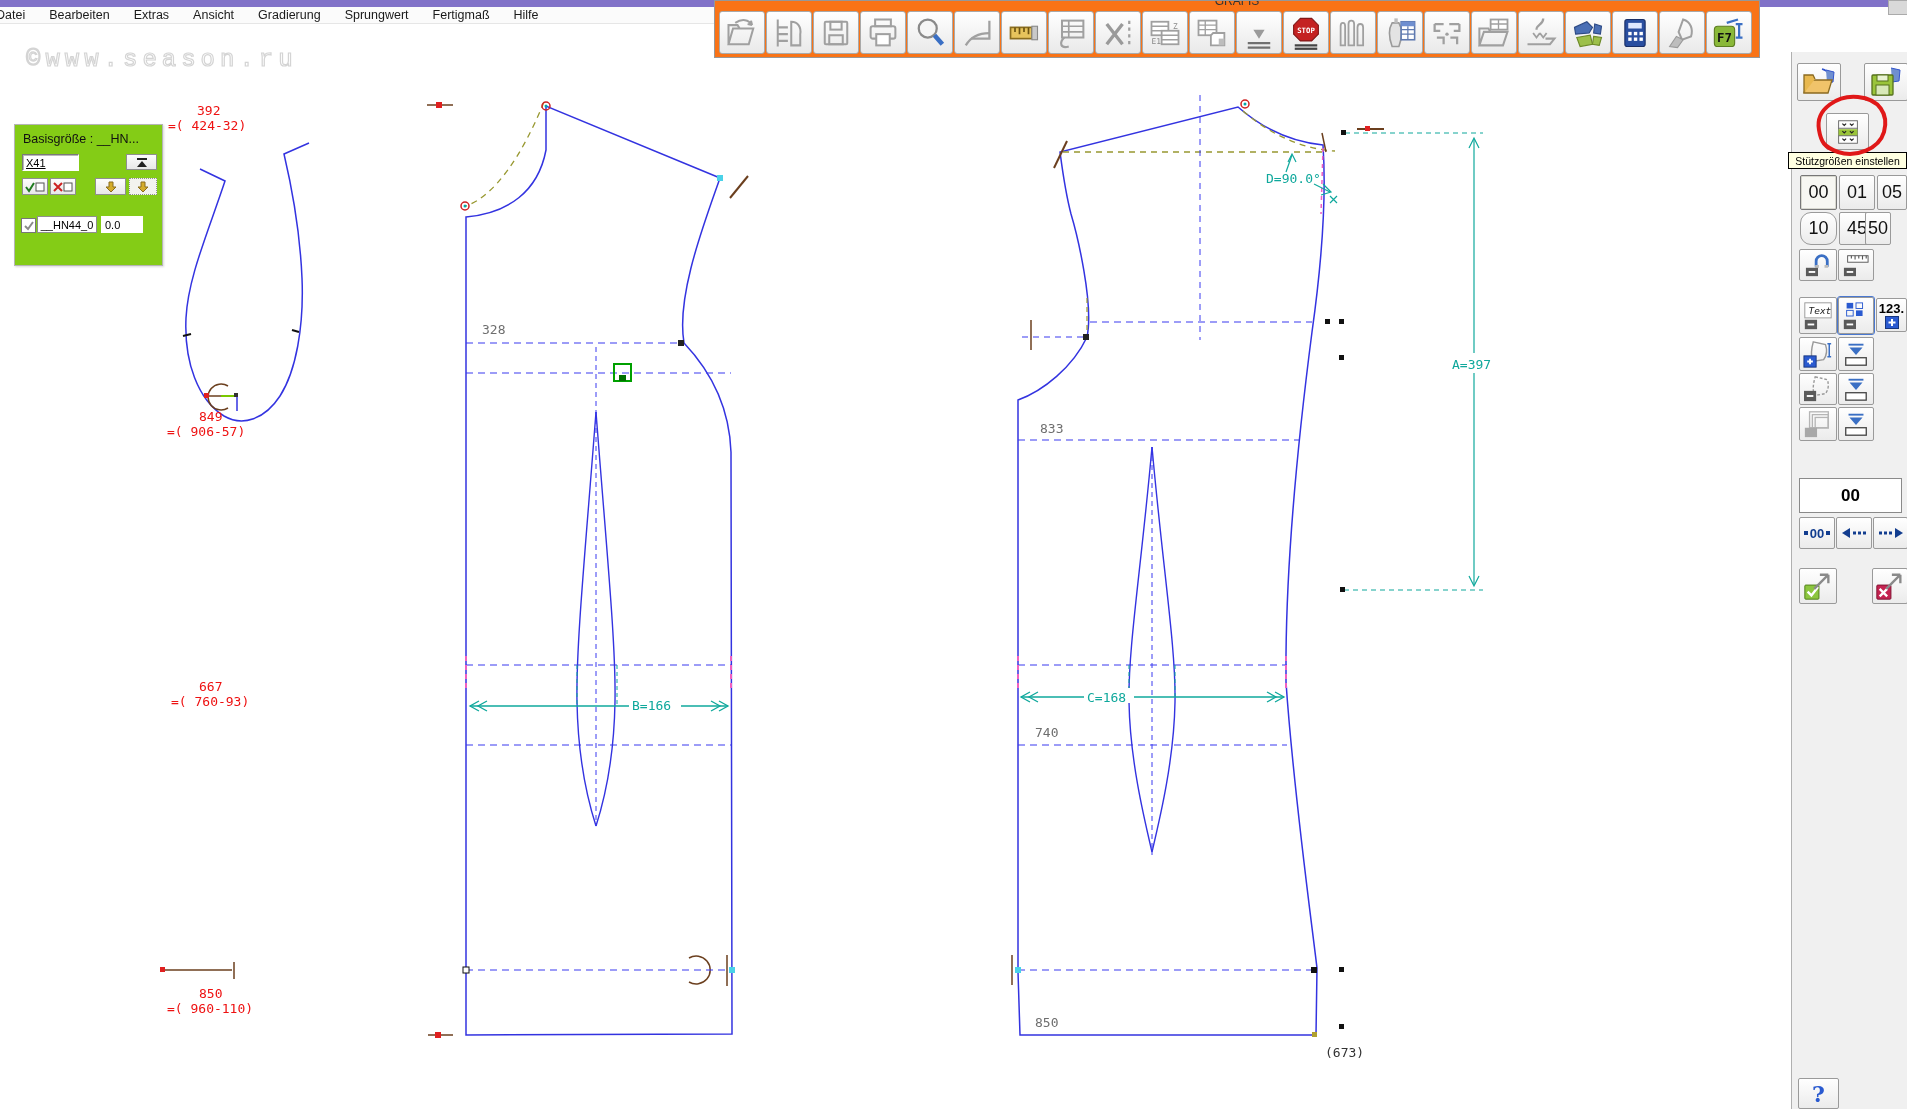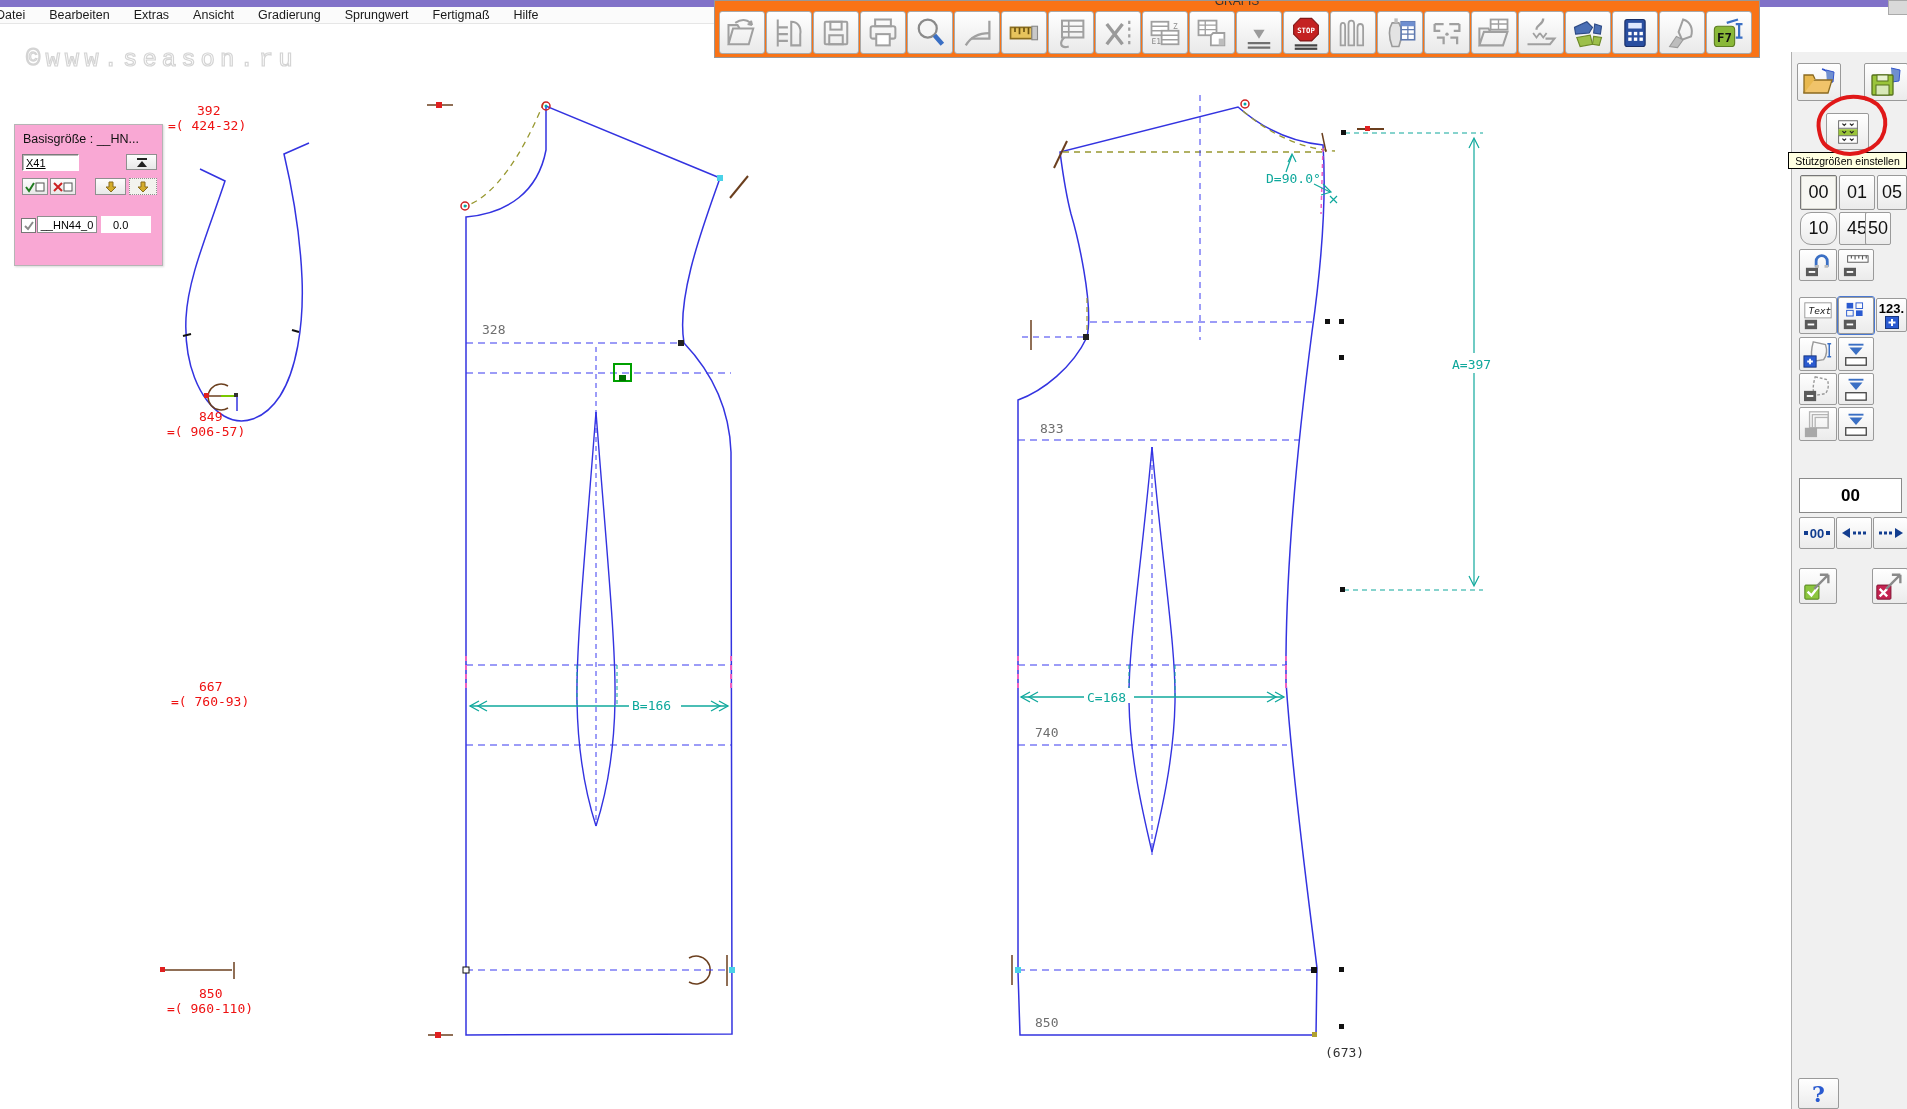--- a/index.html
+++ b/index.html
@@ -36,21 +36,21 @@
   #sb-display{position:absolute;left:7px;top:426px;width:103px;height:35px;background:#fff;
               border:1px solid #8a8a8a;box-sizing:border-box;display:flex;align-items:center;justify-content:center;
               font-size:17px;font-weight:bold;color:#000;}
   .steplab{font-weight:bold;font-size:13px;color:#123d8f;display:flex;align-items:center;gap:2px;}
   .sq{width:4px;height:4px;background:#123d8f;display:inline-block;}
   #tooltip{position:absolute;left:1788px;top:152px;width:119px;height:17px;background:#ffffe1;
            border:1px solid #000;box-sizing:border-box;font-size:10.5px;color:#000;z-index:40;
            display:flex;align-items:center;justify-content:center;white-space:nowrap;}
   #annot{position:absolute;left:1805px;top:88px;width:95px;height:84px;z-index:50;pointer-events:none;}
   
-  #basispanel{position:absolute;left:14px;top:124px;width:147px;height:140px;background:#f9a8d4;
+  #basispanel{position:absolute;left:14px;top:124px;width:147px;height:140px;background:#84cc16;
               border:1px solid #b5b5b5;box-shadow:1px 1px 2px rgba(0,0,0,.15);z-index:15;font-size:12px;}
   #basispanel .ptitle{position:absolute;left:8px;top:7px;color:#111;font-size:12.5px;white-space:nowrap;}
   .inset{background:#fff;border:1px solid #7a7a7a;border-right-color:#fff;border-bottom-color:#fff;
          box-shadow:inset 1px 1px 0 #b9b9b9;text-decoration:underline;}
   #bp-input{position:absolute;left:7px;top:29px;width:52px;height:15px;font-size:11px;padding-left:3px;
             display:flex;align-items:center;}
   .pbtn{position:absolute;background:linear-gradient(#fdfdfd,#e8e8e8);border:1px solid #8f8f8f;
         box-sizing:border-box;display:flex;align-items:center;justify-content:center;font-size:11px;text-align:right;}
   
   #drawing{position:absolute;left:0;top:0;z-index:1;}
@@ -263,21 +263,21 @@
       <svg width="12" height="12" viewBox="0 0 12 12">
         <path d="M4,1 h4 v5 h3 l-5,5 -5,-5 h3 z" fill="#d4ac2b" stroke="#8a6d1f"></path>
       </svg>
     </div>
     <div style="position:absolute;left:6px;top:93px;width:13px;height:13px;background:#fff;border:1px solid #777;display:flex;align-items:center;justify-content:center;">
       <svg width="10" height="10" viewBox="0 0 10 10">
         <path d="M1,5 l3,3 5,-7" fill="none" stroke="#8a8a8a" stroke-width="2"></path>
       </svg>
     </div>
     <div class="pbtn" style="left:22px;top:91px;width:60px;height:17px;background:#fff;font-size:11px;">__HN44_0</div>
-    <div style="position:absolute;left:86px;top:91px;width:38px;height:17px;background:#fff;font-size:11px;display:flex;align-items:center;padding-left:12px;">0.0</div>
+    <div style="position:absolute;left:86px;top:91px;width:38px;height:17px;background:#fff;font-size:11px;display:flex;align-items:center;padding-left:4px;">0.0</div>
   </div>
 
   <div id="toolbarwin">
     <div class="wtitle"><span>GRAFIS</span></div>
     <div id="tbrow">
       <div class="tbtn">
         <svg viewBox="0 0 32 32">
           <path d="M4,26 L8,12 H26 L22,26 Z M4,26 V9 H12 l2,3" fill="none" stroke="#a0a0a0" stroke-width="1.8"></path>
           <path d="M10,7 C16,3 22,4 25,9 M25,9 l-1,-4 M25,9 l-4,-1" fill="none" stroke="#a0a0a0" stroke-width="1.8"></path>
         </svg>

